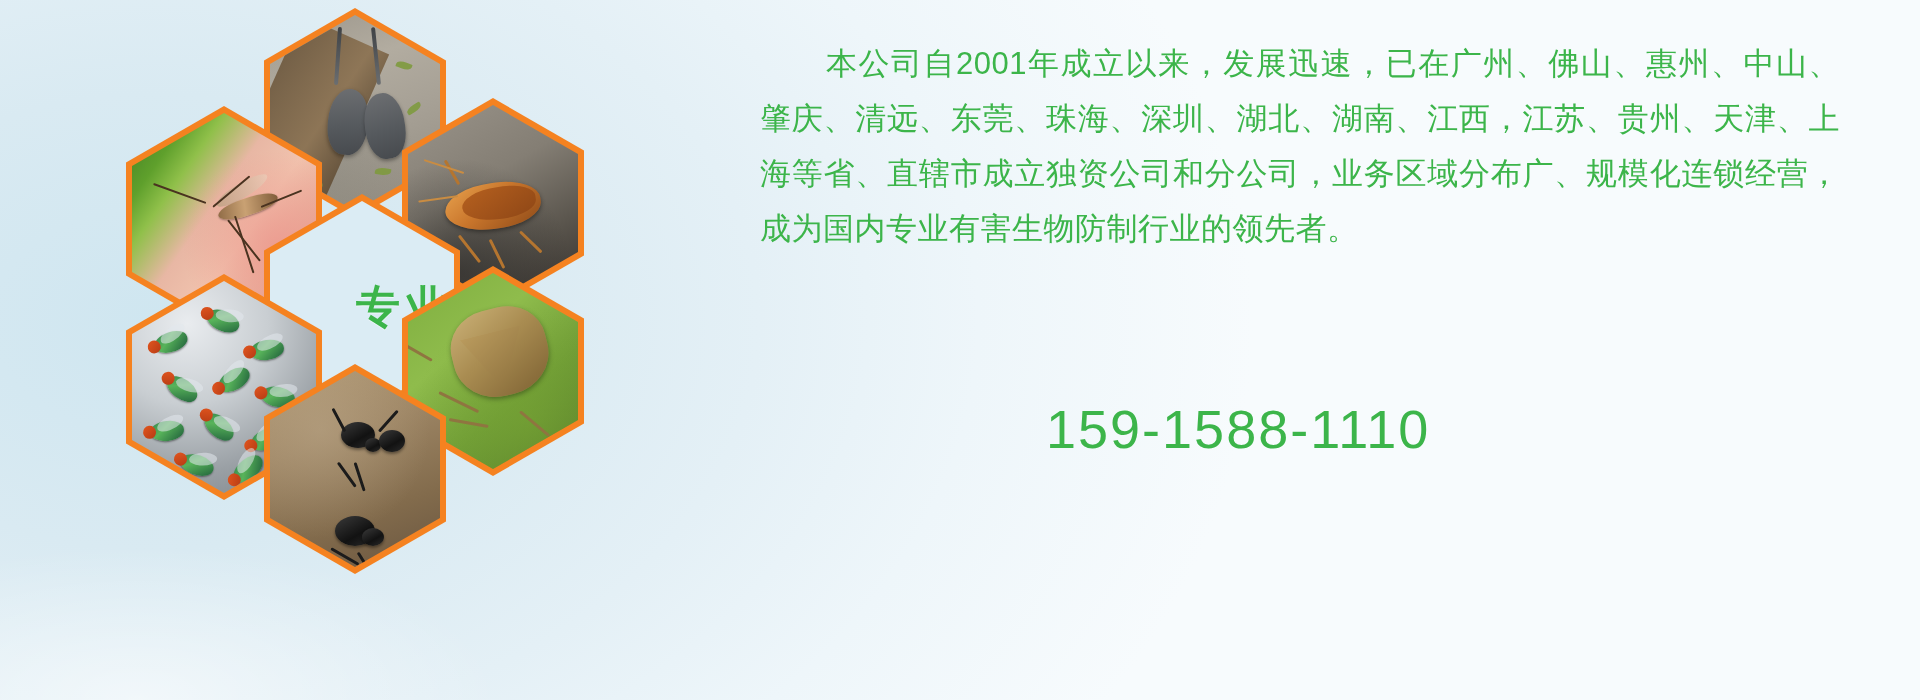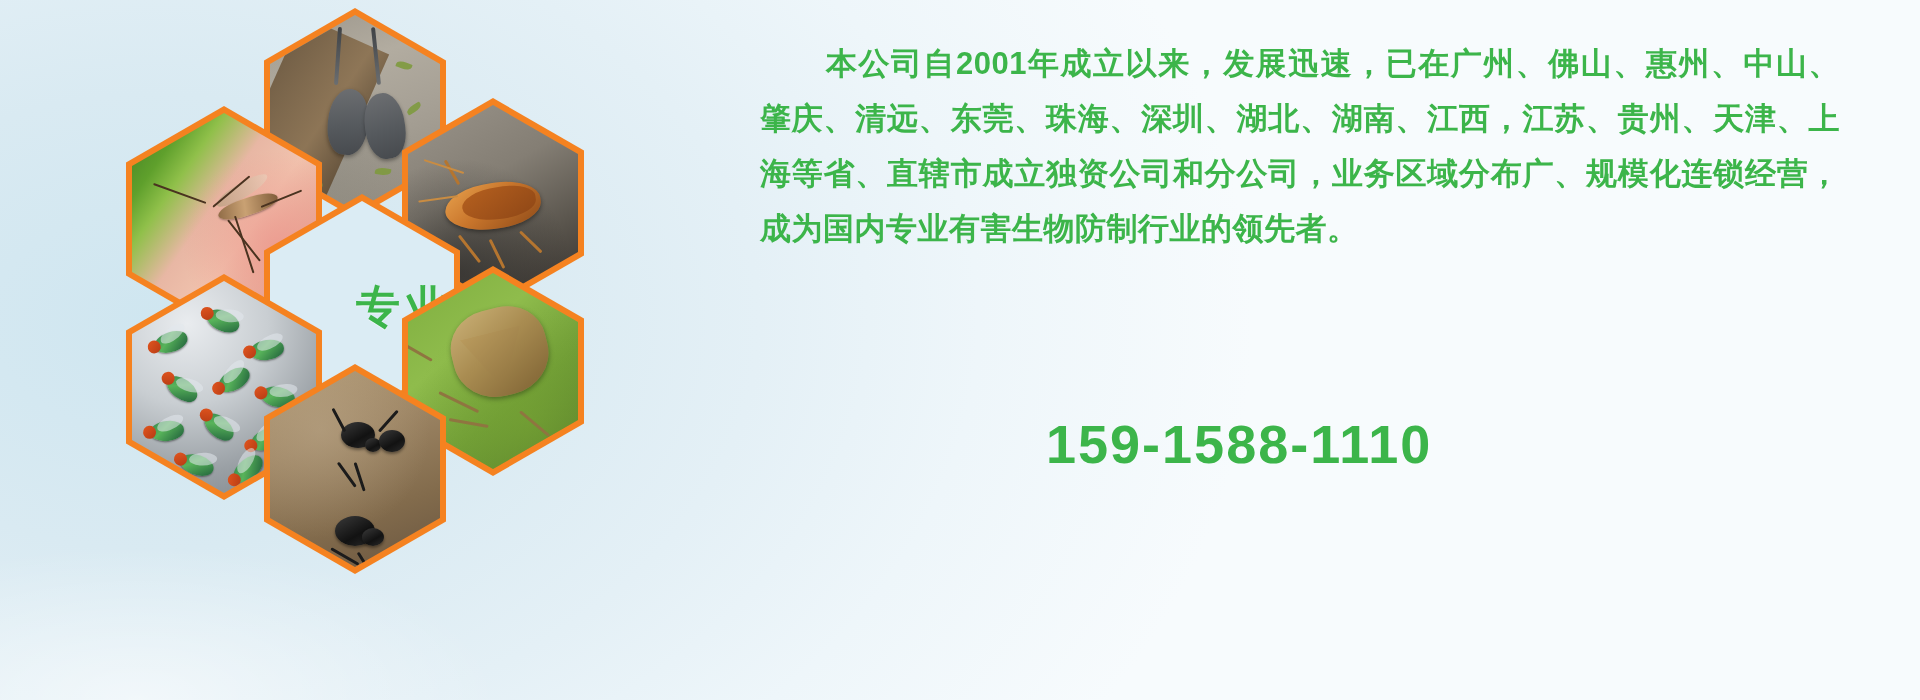--- a/index.html
+++ b/index.html
@@ -228,44 +228,44 @@
 
   
   .copy{
     position:absolute;
     left:760px; top:36px;
     width:1080px;
   }
   .paragraph{
     color:#3cb54a;
     font-size:31px;
-    font-weight:bold;
+    font-weight:normal;
     line-height:55px;
     letter-spacing:.5px;
     text-indent:66px;
     text-align:justify;
     text-justify:inter-ideograph;
   }
   .contact{
     position:absolute;
     left:760px; top:398px;
     width:1120px;
     color:#3cb54a;
   }
   .contact-line1{
     font-size:54px;
     font-weight:bold;
     letter-spacing:2px;
     white-space:nowrap;
   }
   .contact-line2{
     font-size:54px;
-    font-weight:bold;
+    font-weight:normal;
     letter-spacing:2px;
-    margin-top:15px;
+    margin-top:0;
     padding-left:286px;
     white-space:nowrap;
   }
 </style>
 </head>
 <body>
 
 <div class="banner">
 
   <div class="hive">

